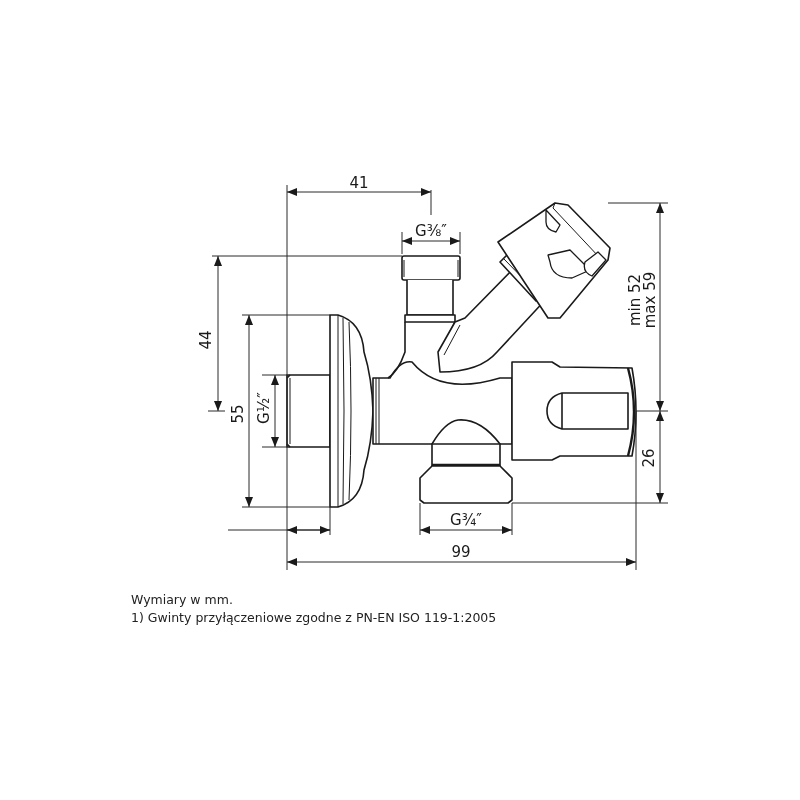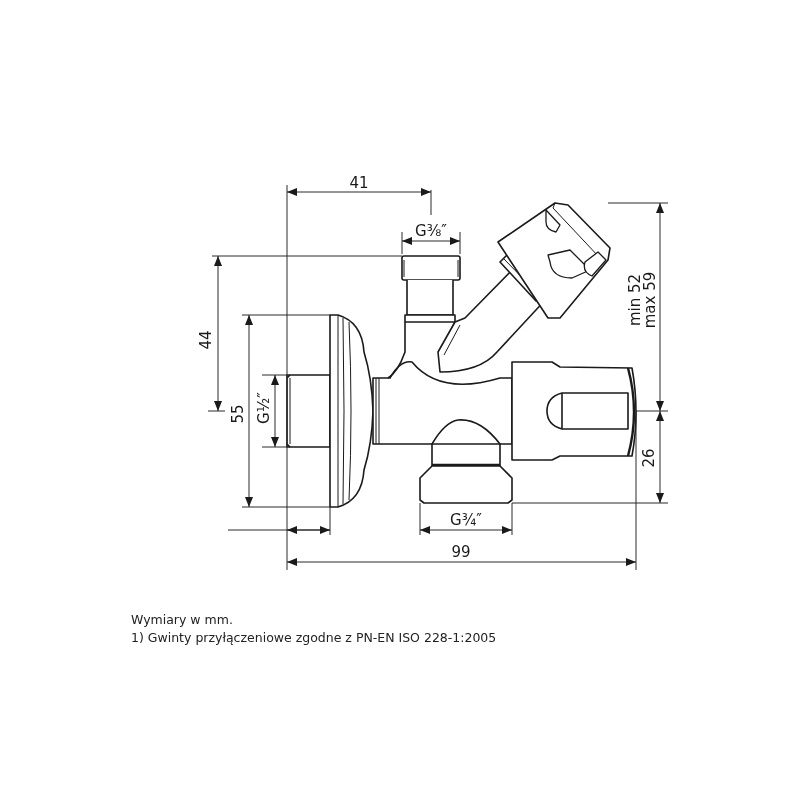--- a/index.html
+++ b/index.html
@@ -1,19 +1,19 @@
 <!DOCTYPE html>
 <html><head>
 <meta charset="utf-8">
 <style>
   html, body { margin: 0; padding: 0; background: #ffffff; }
   body { width: 800px; height: 800px; position: relative; overflow: hidden; }
   svg { position: absolute; left: 0; top: 0; }
   .dim-text { font-family: "DejaVu Sans", sans-serif; font-size: 15px; fill: #1a1a1a; }
-  .note { position: absolute; left: 131px; font-family: "DejaVu Sans", sans-serif; font-size: 12.5px; color: #222; line-height: 18px; margin-top: 20px; }
+  .note { position: absolute; left: 131px; font-family: "DejaVu Sans", sans-serif; font-size: 12.5px; color: #222; line-height: 18px; }
 </style>
 </head>
 <body>
 
 <svg width="800" height="800" viewBox="0 0 800 800">
   <defs>
     <marker id="arr" markerWidth="10" markerHeight="8" refX="10" refY="4" orient="auto-start-reverse" markerUnits="userSpaceOnUse">
       <path d="M0,0 L10,4 L0,8 Z" fill="#1a1a1a"></path>
     </marker>
   </defs>
@@ -125,13 +125,13 @@
   <text class="dim-text" x="0" y="0" text-anchor="middle" transform="translate(243,414) rotate(-90)">55</text>
   <text class="dim-text" x="0" y="0" text-anchor="middle" transform="translate(269,408) rotate(-90)">G½″</text>
   <text class="dim-text" x="0" y="0" text-anchor="middle" transform="translate(640,300) rotate(-90)">min 52</text>
   <text class="dim-text" x="0" y="0" text-anchor="middle" transform="translate(655,300) rotate(-90)">max 59</text>
   <text class="dim-text" x="0" y="0" text-anchor="middle" transform="translate(654,458) rotate(-90)">26</text>
   <text class="dim-text" x="466" y="525" text-anchor="middle">G¾″</text>
   <text class="dim-text" x="461" y="557" text-anchor="middle">99</text>
 </svg>
 
 <div class="note" style="top:591px;">Wymiary w mm.</div>
-<div class="note" style="top:609px;">1) Gwinty przyłączeniowe zgodne z PN-EN ISO 228-1:2005</div>
+<div class="note" style="top:609px;">1) Gwinty przyłączeniowe zgodne z PN-EN ISO 119-1:2005</div>
 
 </body></html>

